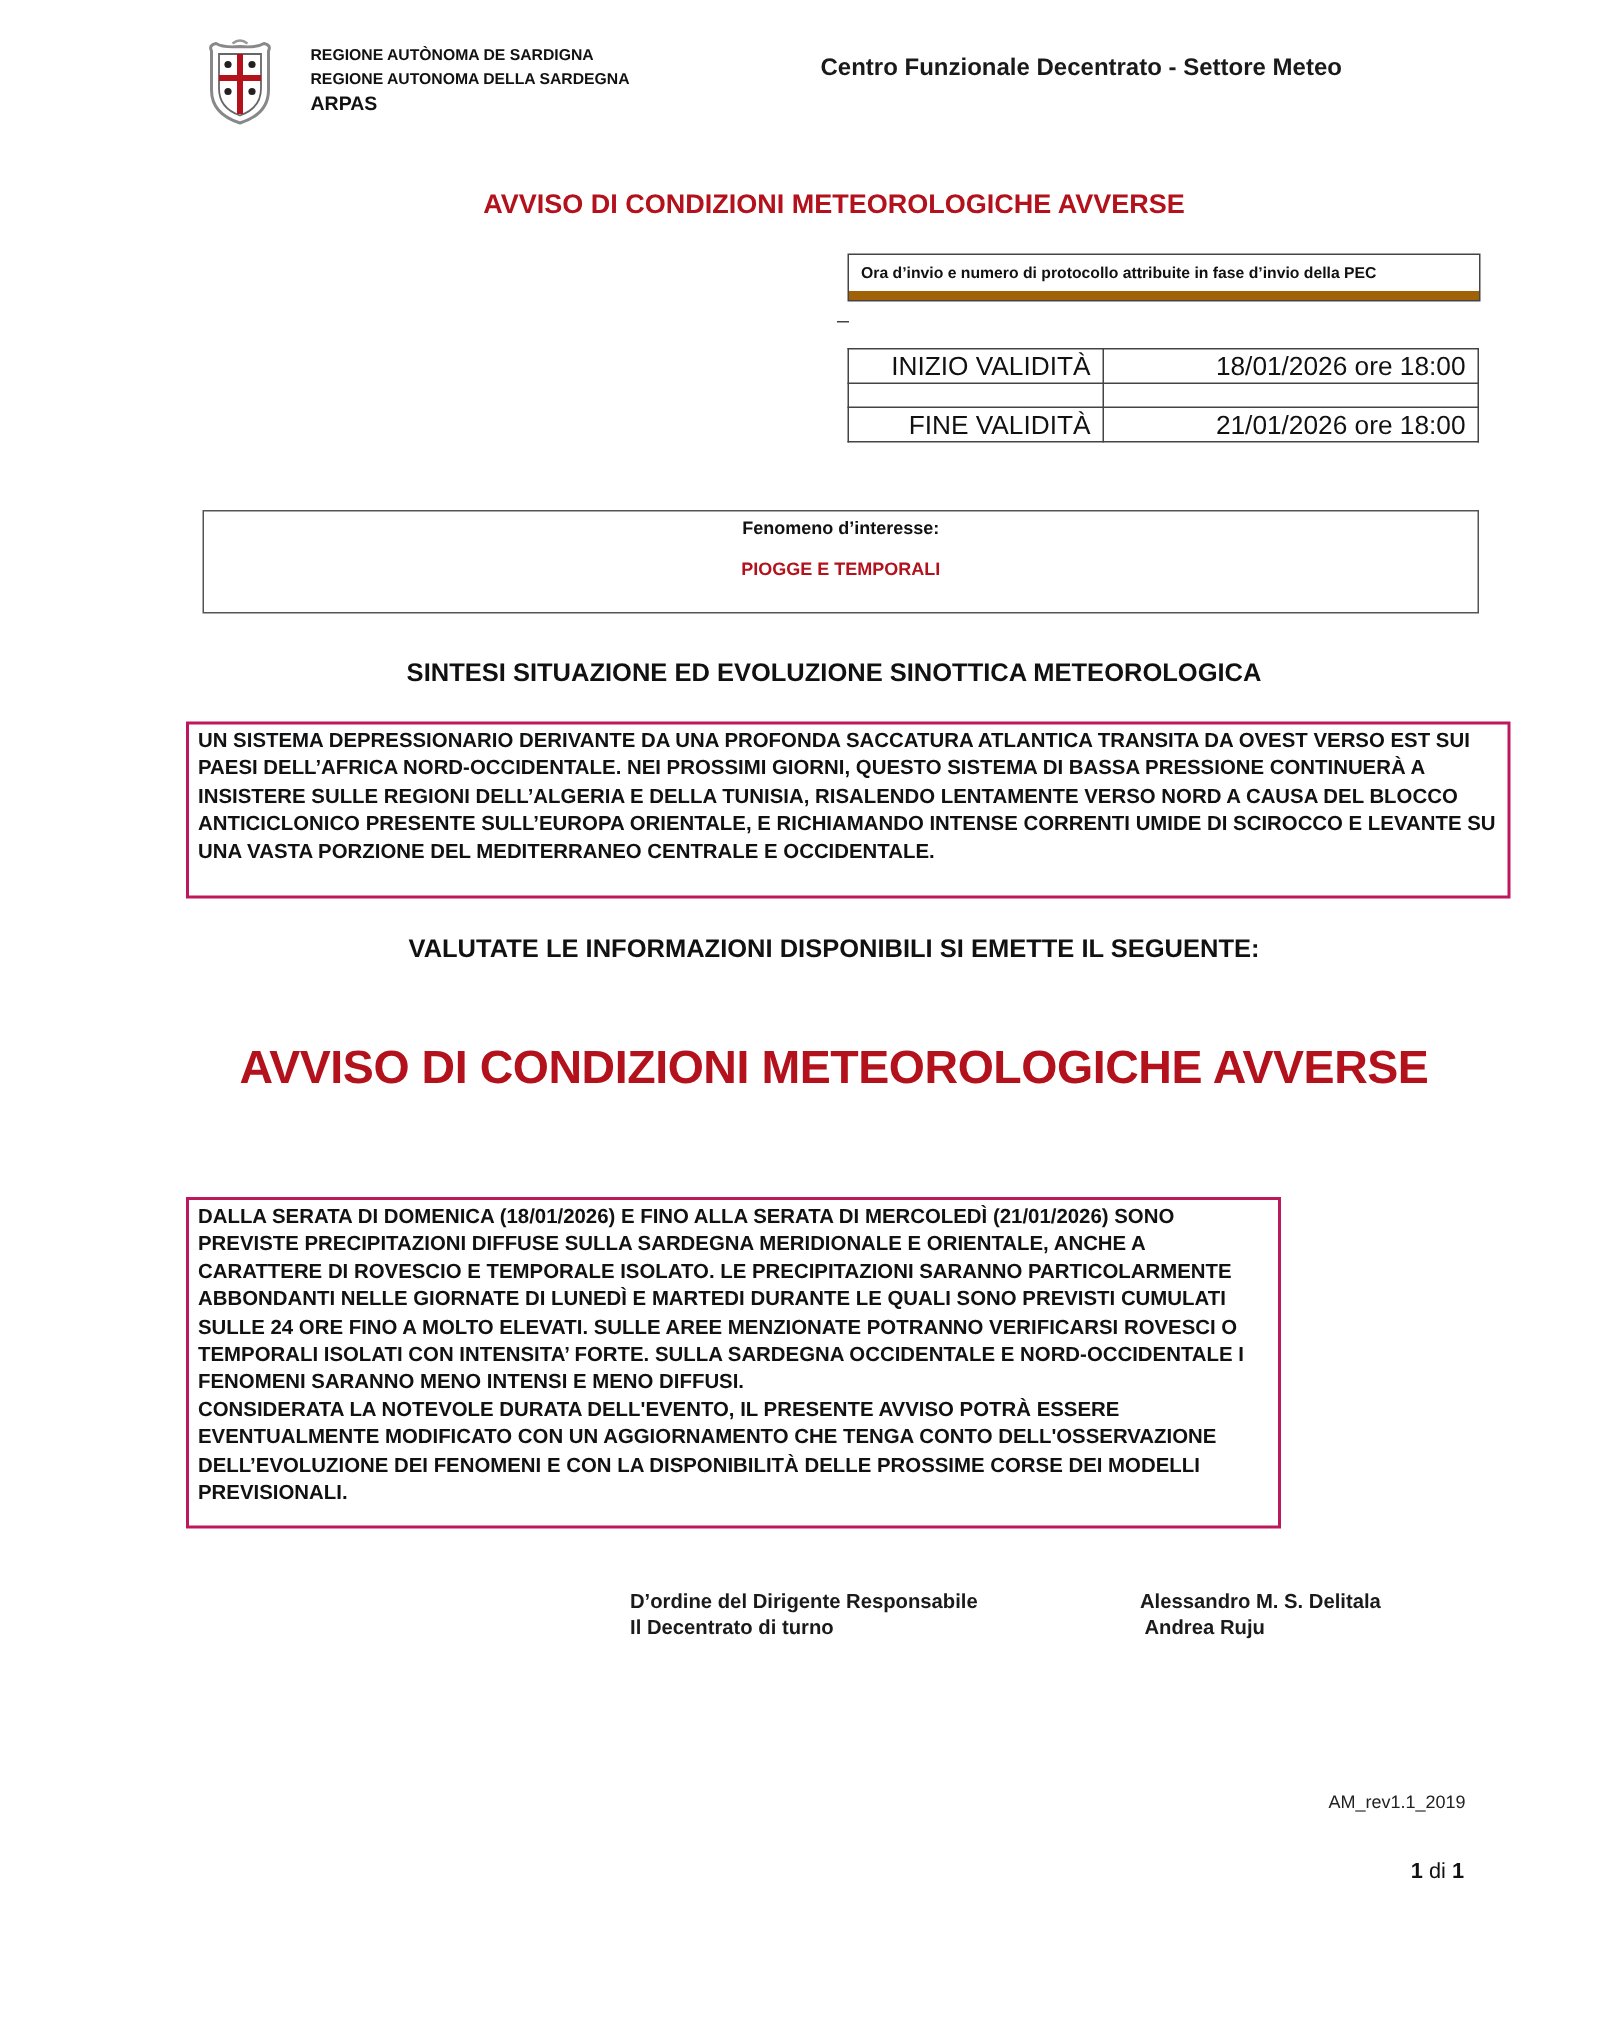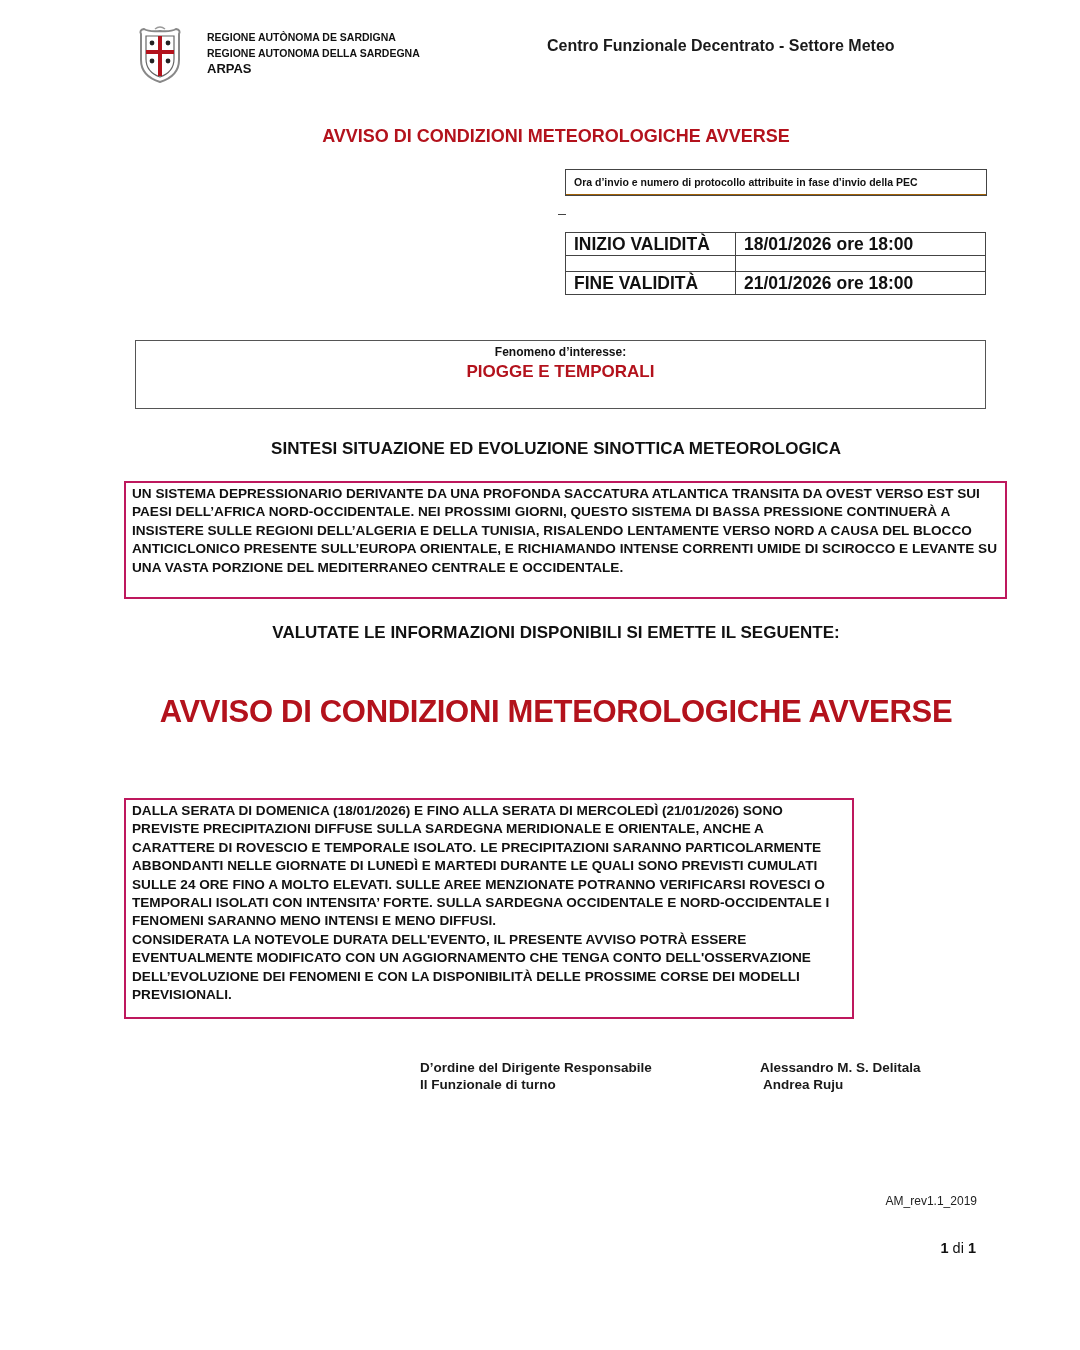--- a/index.html
+++ b/index.html
@@ -10,35 +10,35 @@
   .logo { left: 135px; top: 26px; width: 50px; height: 58px; }
   .org { left: 207px; top: 30px; font-size: 10.5px; font-weight: bold; line-height: 15.5px; color: #111; }
   .org .arpas { font-size: 13px; line-height: 16px; }
   .center-title { left: 547px; top: 37px; font-size: 16px; font-weight: bold; color: #1a1a1a; }
 
   .red { color: #b3121c; }
   .doc-title { left: 0; width: 1112px; top: 126px; text-align: center; font-size: 18px; font-weight: bold; }
 
   
   .pec { left: 565px; top: 169px; width: 420px; border: 1px solid #444; }
-  .pec .row1 { height: 24px; border-bottom: 1px solid #a16207; font-size: 10.5px; font-weight: bold; line-height: 24px; padding-left: 8px; }
+  .pec .row1 { height: 24px; border-bottom: 6px solid #a16207; font-size: 10.5px; font-weight: bold; line-height: 24px; padding-left: 8px; }
   .pec .row2 { height: 21px; font-size: 13px; font-weight: bold; line-height: 21px; padding-left: 8px; }
   .pec-line { left: 558px; top: 214px; width: 8px; border-top: 1px solid #444; }
 
   
   .valid { left: 565px; top: 232px; width: 421px; border-collapse: collapse; }
-  .valid td { border: 1px solid #444; font-size: 17.5px; font-weight: bold; padding: 0 8px; }
+  .valid td { border: 1px solid #444; font-size: 17.5px; font-weight: normal; padding: 0 8px; text-align: right; }
   .valid td.lbl { width: 153px; }
   .valid tr.main td { height: 22px; }
   .valid tr.spacer td { height: 15px; }
 
   
   .fen { left: 135px; top: 340px; width: 849px; height: 67px; border: 1px solid #555; text-align: center; }
   .fen .l1 { margin-top: 4px; font-size: 12px; font-weight: bold; }
-  .fen .l2 { font-size: 17px; font-weight: bold; margin-top: 3px; }
+  .fen .l2 { font-size: 12px; font-weight: bold; margin-top: 13px; }
 
   .sintesi-title { left: 0; width: 1112px; top: 439px; text-align: center; font-size: 17px; font-weight: bold; }
   .box { border: 2px solid #be185d; font-size: 13.6px; font-weight: bold; line-height: 18.4px; padding: 2px 6px 4px 6px; box-sizing: border-box; }
   .sintesi-box { left: 124px; top: 481px; width: 883px; height: 118px; }
 
   .valutate { left: 0; width: 1112px; top: 623px; text-align: center; font-size: 17px; font-weight: bold; }
   .big-title { left: 0; width: 1112px; top: 694px; text-align: center; font-size: 31px; font-weight: bold; letter-spacing: -0.3px; }
 
   .avviso-box { left: 124px; top: 798px; width: 730px; height: 221px; }
   .avviso-box p { margin: 0; }
@@ -112,21 +112,21 @@
 
 <div class="abs big-title red">AVVISO DI CONDIZIONI METEOROLOGICHE AVVERSE</div>
 
 <div class="abs box avviso-box">
   <p>DALLA SERATA DI DOMENICA (18/01/2026) E FINO ALLA SERATA DI MERCOLEDÌ (21/01/2026) SONO PREVISTE PRECIPITAZIONI DIFFUSE SULLA SARDEGNA MERIDIONALE E ORIENTALE, ANCHE A CARATTERE DI ROVESCIO E TEMPORALE ISOLATO. LE PRECIPITAZIONI SARANNO PARTICOLARMENTE ABBONDANTI NELLE GIORNATE DI LUNEDÌ E MARTEDI DURANTE LE QUALI SONO PREVISTI CUMULATI SULLE 24 ORE FINO A MOLTO ELEVATI. SULLE AREE MENZIONATE POTRANNO VERIFICARSI ROVESCI O TEMPORALI ISOLATI CON INTENSITA’ FORTE. SULLA SARDEGNA OCCIDENTALE E NORD-OCCIDENTALE I FENOMENI SARANNO MENO INTENSI E MENO DIFFUSI.</p>
   <p>CONSIDERATA LA NOTEVOLE DURATA DELL'EVENTO, IL PRESENTE AVVISO POTRÀ ESSERE EVENTUALMENTE MODIFICATO CON UN AGGIORNAMENTO CHE TENGA CONTO DELL'OSSERVAZIONE DELL’EVOLUZIONE DEI FENOMENI E CON LA DISPONIBILITÀ DELLE PROSSIME CORSE DEI MODELLI PREVISIONALI.</p>
 </div>
 
 <div class="abs sig sig-left">
   <div>D’ordine del Dirigente Responsabile</div>
-  <div>Il Funzionale di turno</div>
+  <div>Il Decentrato di turno</div>
 </div>
 <div class="abs sig sig-right">
   <div>Alessandro M. S. Delitala</div>
   <div style="padding-left:3px">Andrea Ruju</div>
 </div>
 
 <div class="abs page"><b>1</b><span> di </span><b>1</b></div>
 <div class="abs rev">AM_rev1.1_2019</div>
 
 </body></html>

